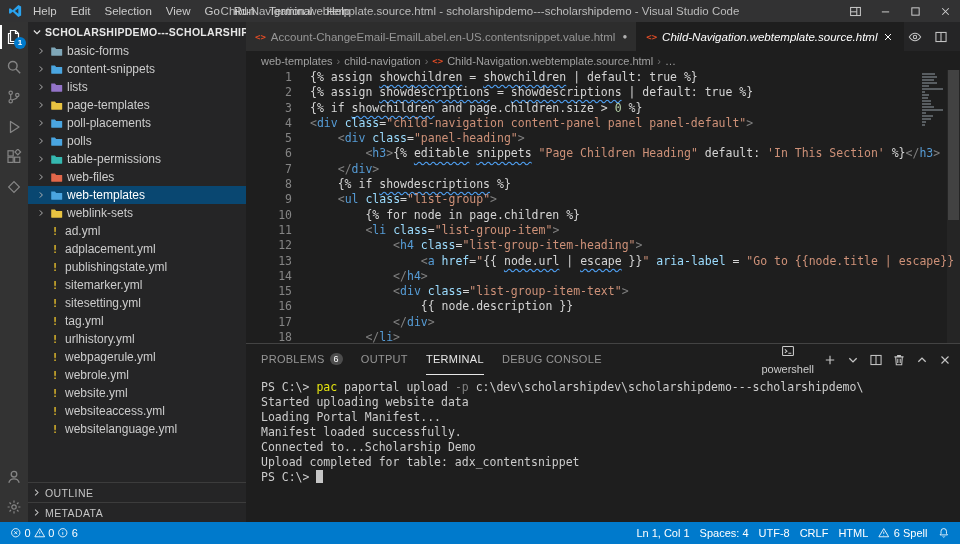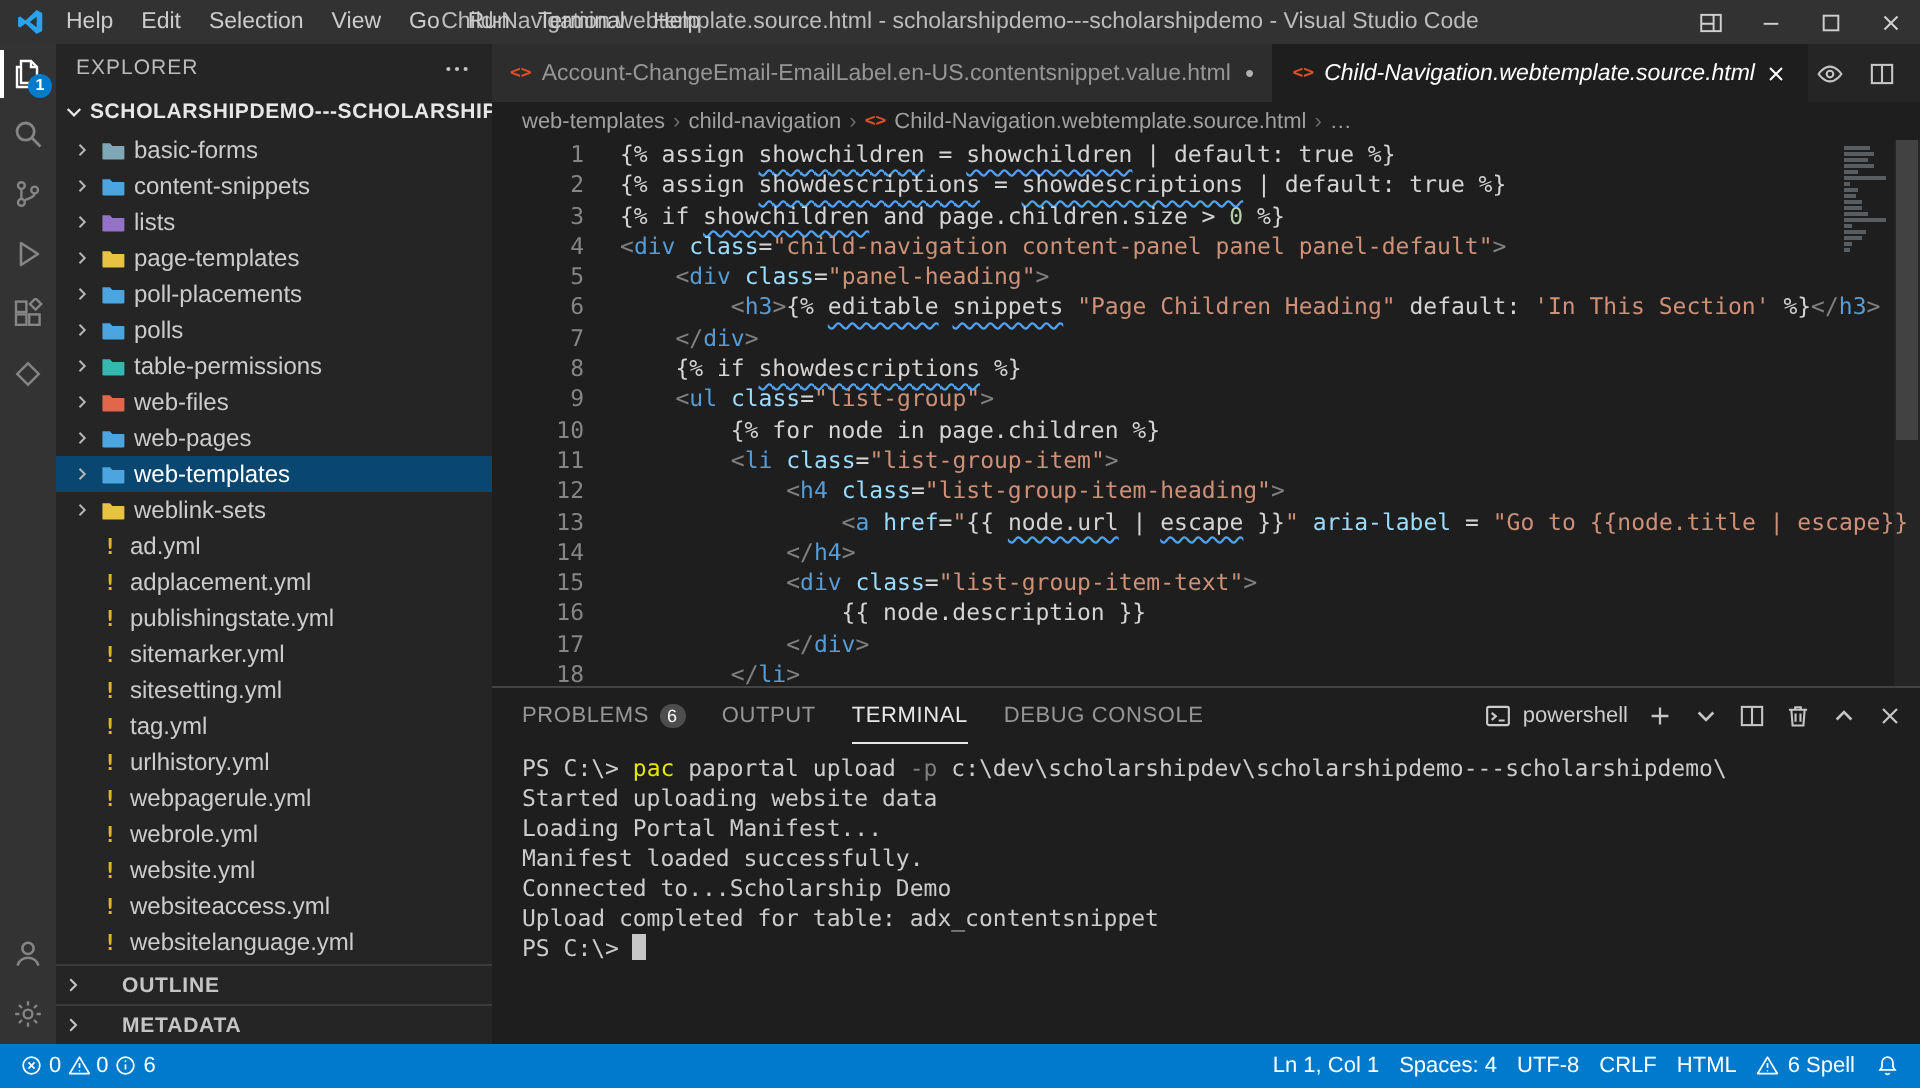--- a/index.html
+++ b/index.html
@@ -42,21 +42,21 @@
   .sb-root .ico svg{width:12px;height:12px;}
   .tree{flex:1;overflow:hidden;}
   .row{height:18px;display:flex;align-items:center;gap:4px;padding-left:8px;white-space:nowrap;font-size:12px;color:#cccccc;}
   .row .chev{color:#b8b8b8;}
   .row .chev svg{width:10px;height:10px;}
   .row .folder svg{width:13px;height:13px;}
   .row.file{padding-left:21px;}
   .row.selected{background:#094771;color:#ffffff;}
   .excl{width:12px;text-align:center;color:#ddb62b;font-weight:bold;font-size:11px;font-family:"DejaVu Sans Mono",monospace;}
   .sb-sections{flex:0 0 auto;}
-  .section-row{height:19px;display:flex;align-items:center;gap:19px;padding-left:3px;font-weight:bold;
+  .section-row{height:19px;display:flex;align-items:center;gap:3px;padding-left:3px;font-weight:normal;
                font-size:10.5px;letter-spacing:.4px;border-top:1px solid #3c3c3c;color:#c5c5c5;}
   .section-row .ico svg{width:11px;height:11px;}
 
   
   .editor-col{flex:1;min-width:0;display:flex;flex-direction:column;background:#1e1e1e;}
   .tabbar{flex:0 0 29px;background:#252526;display:flex;align-items:stretch;position:relative;}
   .tab{display:flex;align-items:center;gap:5px;padding:0 9px;background:#2d2d2d;color:#969696;
        font-size:11.5px;border-right:1px solid #1e1e1e;white-space:nowrap;}
   .tab.active{background:#1e1e1e;color:#ffffff;}
   .tab.active .tab-label{font-style:italic;}
@@ -85,21 +85,21 @@
   .vthumb{position:absolute;top:0;right:1px;width:11px;height:150px;background:rgba(200,200,200,.18);}
 
   
   .panel{flex:0 0 178px;border-top:1px solid #434343;display:flex;flex-direction:column;background:#1e1e1e;min-height:0;}
   .panel-header{flex:0 0 28px;display:flex;align-items:stretch;padding:0 8px 0 15px;}
   .ptab{display:flex;align-items:center;gap:5px;margin-right:18px;font-size:11px;letter-spacing:.3px;color:#969696;border-bottom:1px solid transparent;}
   .ptab.active{color:#e7e7e7;border-bottom-color:#e7e7e7;}
   .pbadge{background:#4d4d4d;color:#ffffff;border-radius:8px;font-size:9px;line-height:12px;padding:0 4px;}
   .panel-actions{margin-left:auto;display:flex;align-items:center;gap:9px;color:#c5c5c5;}
   .panel-actions .ico svg{width:14px;height:14px;}
-  .ps-label{display:flex;align-items:center;gap:5px;font-size:11px;color:#cccccc;}
+  .ps-label{display:flex;align-items:center;gap:5px;font-size:11px;color:#cccccc;flex-direction:column;}
   .terminal{flex:1;padding:5px 0 0 15px;font-family:"DejaVu Sans Mono","Liberation Mono",monospace;
             font-size:11.5px;line-height:15px;color:#cccccc;white-space:pre;overflow:hidden;}
   .term-cursor{display:inline-block;width:7px;height:13px;background:#c6c6c6;vertical-align:-2px;}
 
   
   .statusbar{flex:0 0 22px;background:#007acc;color:#ffffff;display:flex;align-items:center;font-size:11px;padding:0 6px;}
   .sb-item{display:flex;align-items:center;gap:4px;padding:0 5px;white-space:nowrap;}
   .sb-item .ico svg{width:11.5px;height:11.5px;}
   .sb-group{display:flex;align-items:center;gap:3px;padding:0 4px;}
   .sb-right{margin-left:auto;display:flex;align-items:center;}
@@ -221,30 +221,20 @@
               <svg viewBox="0 0 16 16" fill="none" stroke="currentColor" stroke-width="1.2">
                 <circle cx="8" cy="8" r="2.2"></circle>
                 <path d="M8 1.6v2.1M8 12.3v2.1M1.6 8h2.1M12.3 8h2.1M3.5 3.5 5 5M11 11l1.5 1.5M12.5 3.5 11 5M5 11l-1.5 1.5"></path>
               </svg>
             </span>
           </div>
         </div>
     </aside>
 
     <aside class="sidebar">
-      <div class="sb-header">
-        <span>EXPLORER</span>
-        <span class="ico">
-            <svg viewBox="0 0 16 16" fill="currentColor">
-              <circle cx="3.4" cy="8" r="1.1"></circle>
-              <circle cx="8" cy="8" r="1.1"></circle>
-              <circle cx="12.6" cy="8" r="1.1"></circle>
-            </svg>
-          </span>
-      </div>
       <div class="sb-root">
         <span class="ico">
             <svg viewBox="0 0 16 16" fill="none" stroke="currentColor" stroke-width="1.5">
               <path d="M3.8 6 8 10.2 12.2 6"></path>
             </svg>
           </span>
         <span>SCHOLARSHIPDEMO---SCHOLARSHIPDEMO</span>
       </div>
       <div class="tree">
           <div class="row folder">
@@ -343,33 +333,20 @@
               <svg viewBox="0 0 16 16" fill="none" stroke="currentColor" stroke-width="1.5">
                 <path d="M6 3.8 10.2 8 6 12.2"></path>
               </svg>
             </span>
             <span class="ico folder" style="color: rgb(226, 103, 74);">
               <svg viewBox="0 0 16 16">
                 <path fill="currentColor" d="M1.5 3.2h4.6l1.5 1.7h7a.4.4 0 0 1 .4.4v7.3a.6.6 0 0 1-.6.6H2.1a.6.6 0 0 1-.6-.6z"></path>
               </svg>
             </span>
             <span class="label">web-files</span>
-          </div>
-          <div class="row folder">
-            <span class="ico chev">
-              <svg viewBox="0 0 16 16" fill="none" stroke="currentColor" stroke-width="1.5">
-                <path d="M6 3.8 10.2 8 6 12.2"></path>
-              </svg>
-            </span>
-            <span class="ico folder" style="color: rgb(74, 165, 224);">
-              <svg viewBox="0 0 16 16">
-                <path fill="currentColor" d="M1.5 3.2h4.6l1.5 1.7h7a.4.4 0 0 1 .4.4v7.3a.6.6 0 0 1-.6.6H2.1a.6.6 0 0 1-.6-.6z"></path>
-              </svg>
-            </span>
-            <span class="label">web-pages</span>
           </div>
           <div class="row folder selected">
             <span class="ico chev">
               <svg viewBox="0 0 16 16" fill="none" stroke="currentColor" stroke-width="1.5">
                 <path d="M6 3.8 10.2 8 6 12.2"></path>
               </svg>
             </span>
             <span class="ico folder" style="color: rgb(74, 165, 224);">
               <svg viewBox="0 0 16 16">
                 <path fill="currentColor" d="M1.5 3.2h4.6l1.5 1.7h7a.4.4 0 0 1 .4.4v7.3a.6.6 0 0 1-.6.6H2.1a.6.6 0 0 1-.6-.6z"></path>

